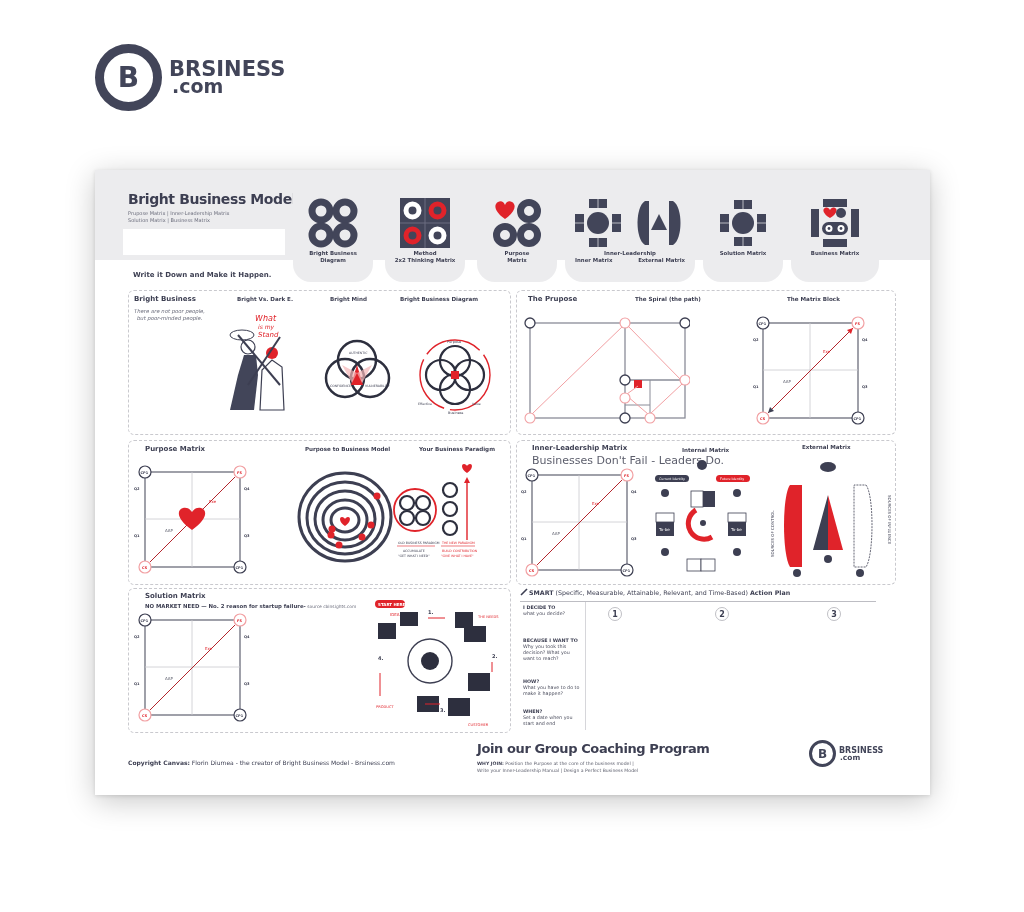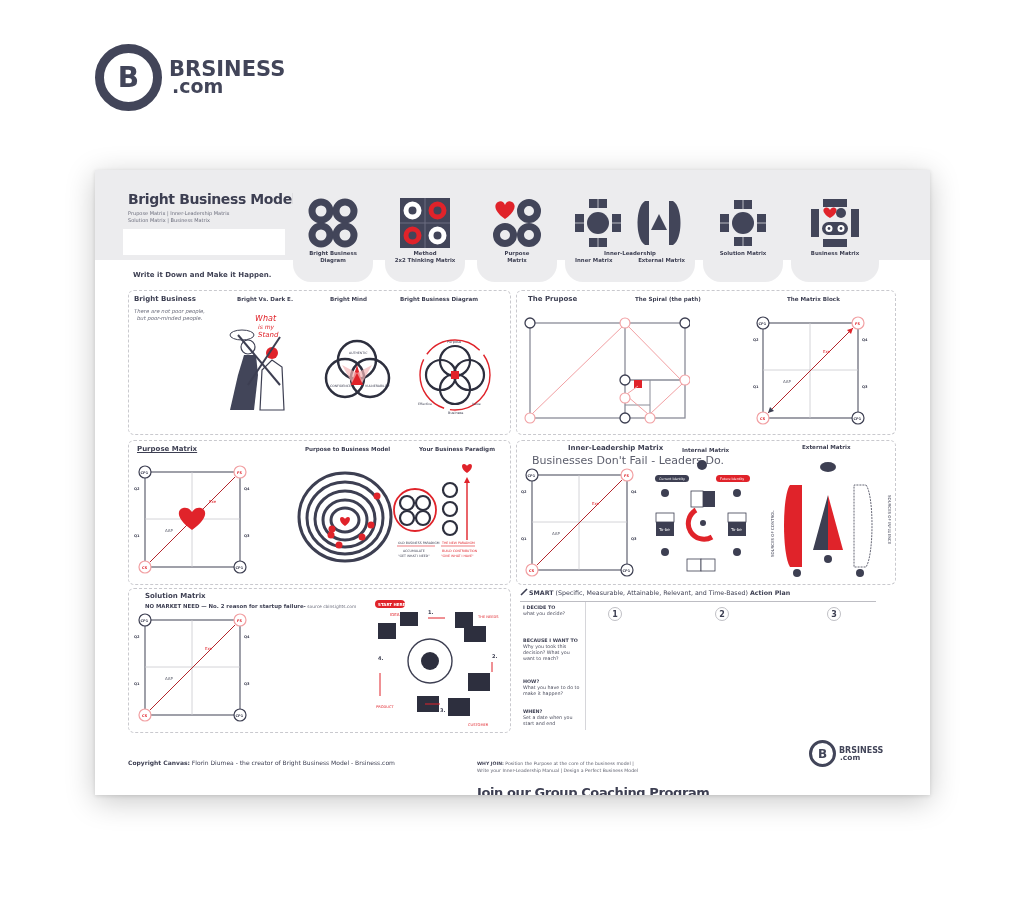--- a/index.html
+++ b/index.html
@@ -43,21 +43,21 @@
   .smart-title b { font-weight: bold; }
   .smart-rule { position: absolute; left: 425px; top: 431px; width: 356px; height: 1px; background: #bdbdc3; }
   .smart-col { position: absolute; left: 490px; top: 432px; width: 1px; height: 128px; background: #d6d6da; }
   .smart-q { position: absolute; left: 428px; font-size: 4.8px; color: #4b4d5d; line-height: 6px; width: 60px; }
   .smart-q b { display: block; font-weight: bold; color: #3d3f52; }
   .num-circle { position: absolute; top: 437px; width: 14px; height: 14px; border-radius: 50%; border: 1.3px solid #bfbfc5; font-weight: bold; font-size: 8px; color: #3d3f52; display: flex; align-items: center; justify-content: center; }
 
   
   .copyright { position: absolute; left: 33px; top: 589px; font-size: 6px; color: #3d3f52; }
   .copyright b { font-weight: bold; }
-  .join-title { position: absolute; left: 382px; top: 571px; font-weight: bold; font-size: 13px; color: #3d3f52; letter-spacing: -0.4px; margin-top: 44px; }
+  .join-title { position: absolute; left: 382px; top: 571px; font-weight: bold; font-size: 13px; color: #3d3f52; letter-spacing: -0.4px; }
   .join-sub { position: absolute; left: 382px; top: 590px; font-size: 4.6px; color: #5c5e6c; line-height: 7px; }
   .join-sub b { font-weight: bold; color: #3d3f52; }
   .logo-small { position: absolute; left: 714px; top: 570px; display: flex; align-items: center; }
   .logo-small .c { width: 27px; height: 27px; border-radius: 50%; border: 3.5px solid #424559; display: flex; align-items: center; justify-content: center; font-weight: bold; font-size: 12px; color: #424559; }
   .logo-small .t { margin-left: 3px; line-height: 7px; }
   .logo-small .t span { display: block; font-weight: bold; font-size: 8px; color: #424559; }
   .logo-small .t span + span { font-size: 7.5px; margin-left: 1px; }
 </style>
 </head>
 <body>
@@ -289,21 +289,21 @@
     <text x="100.5" y="106.5" font-size="3.5" font-weight="bold" fill="#3d3f52">CP1</text>
     <text x="0" y="28" font-size="3.6" font-weight="bold" fill="#3d3f52">Q2</text>
     <text x="109" y="28" font-size="3.6" font-weight="bold" fill="#3d3f52">Q4</text>
     <text x="0" y="75" font-size="3.6" font-weight="bold" fill="#3d3f52">Q1</text>
     <text x="109" y="75" font-size="3.6" font-weight="bold" fill="#3d3f52">Q3</text>
     <text x="70" y="40" font-size="4" fill="#e0232a">Exe</text>
     <text x="30" y="70" font-size="4" fill="#5c5e6c">AAP</text>
   </svg>
 
   <div class="panel" style="left:33px;top:270px;width:383px;height:145px;"></div>
-  <div class="ptitle" style="left:42px;top:275px;text-decoration:underline;">Purpose Matrix</div>
+  <div class="ptitle" style="left:50px;top:275px;">Purpose Matrix</div>
   <div class="psub" style="left:210px;top:276px;">Purpose to Business Model</div>
   <div class="psub" style="left:324px;top:276px;">Your Business Paradigm</div>
 
   <svg style="position:absolute;left:38px;top:290px;" width="120" height="115" viewBox="0 0 120 115">
     <rect x="12" y="12" width="95" height="95" fill="none" stroke="#6c6e7b" stroke-width="1.3"></rect>
     <line x1="59" y1="12" x2="59" y2="107" stroke="#c9c9ce" stroke-width="0.8"></line>
     <line x1="12" y1="59" x2="107" y2="59" stroke="#c9c9ce" stroke-width="0.8"></line>
     <line x1="17" y1="102" x2="102" y2="17" stroke="#b3262d" stroke-width="1"></line>
     <path d="M59 70 C 44 60, 43 50, 50 48 C 54 47, 57 49, 59 52 C 61 49, 64 47, 68 48 C 75 50, 74 60, 59 70 Z" fill="#e0232a"></path>
     <circle cx="12" cy="12" r="6" fill="#fff" stroke="#3d3f52" stroke-width="1.2"></circle>
@@ -360,21 +360,21 @@
     <line x1="172" y1="78" x2="172" y2="18" stroke="#e0232a" stroke-width="1.4"></line>
     <polygon points="172,15 169,21 175,21" fill="#e0232a"></polygon>
     <path d="M172 11 C 166 7, 166 2, 169 2 C 170.5 2, 171.5 3, 172 4 C 172.5 3, 173.5 2, 175 2 C 178 2, 178 7, 172 11 Z" fill="#e0232a"></path>
     <text x="147" y="82" font-size="3.2" fill="#e0232a">THE NEW PARADIGM</text>
     <line x1="146" y1="84" x2="180" y2="84" stroke="#e0232a" stroke-width="0.6"></line>
     <text x="147" y="90" font-size="3.2" fill="#e0232a">BUILD CONTRIBUTION</text>
     <text x="146" y="95" font-size="3.2" fill="#e0232a">"GIVE WHAT I HAVE"</text>
   </svg>
 
   <div class="panel" style="left:421px;top:270px;width:380px;height:145px;"></div>
-  <div class="ptitle" style="left:437px;top:274px;margin-left:36px;">Inner-Leadership Matrix</div>
+  <div class="ptitle" style="left:437px;top:274px;">Inner-Leadership Matrix</div>
   <div class="pbig" style="left:437px;top:284px;">Businesses Don't Fail - Leaders Do.</div>
   <div class="psub" style="left:587px;top:277px;">Internal Matrix</div>
   <div class="psub" style="left:707px;top:274px;">External Matrix</div>
 
   <svg style="position:absolute;left:425px;top:295px;" width="120" height="115" viewBox="0 0 120 115">
     <rect x="12" y="10" width="95" height="95" fill="none" stroke="#6c6e7b" stroke-width="1.3"></rect>
     <line x1="59" y1="10" x2="59" y2="105" stroke="#c9c9ce" stroke-width="0.8"></line>
     <line x1="12" y1="57" x2="107" y2="57" stroke="#c9c9ce" stroke-width="0.8"></line>
     <line x1="17" y1="100" x2="102" y2="15" stroke="#b3262d" stroke-width="1"></line>
     <circle cx="12" cy="10" r="6" fill="#fff" stroke="#3d3f52" stroke-width="1.2"></circle>

